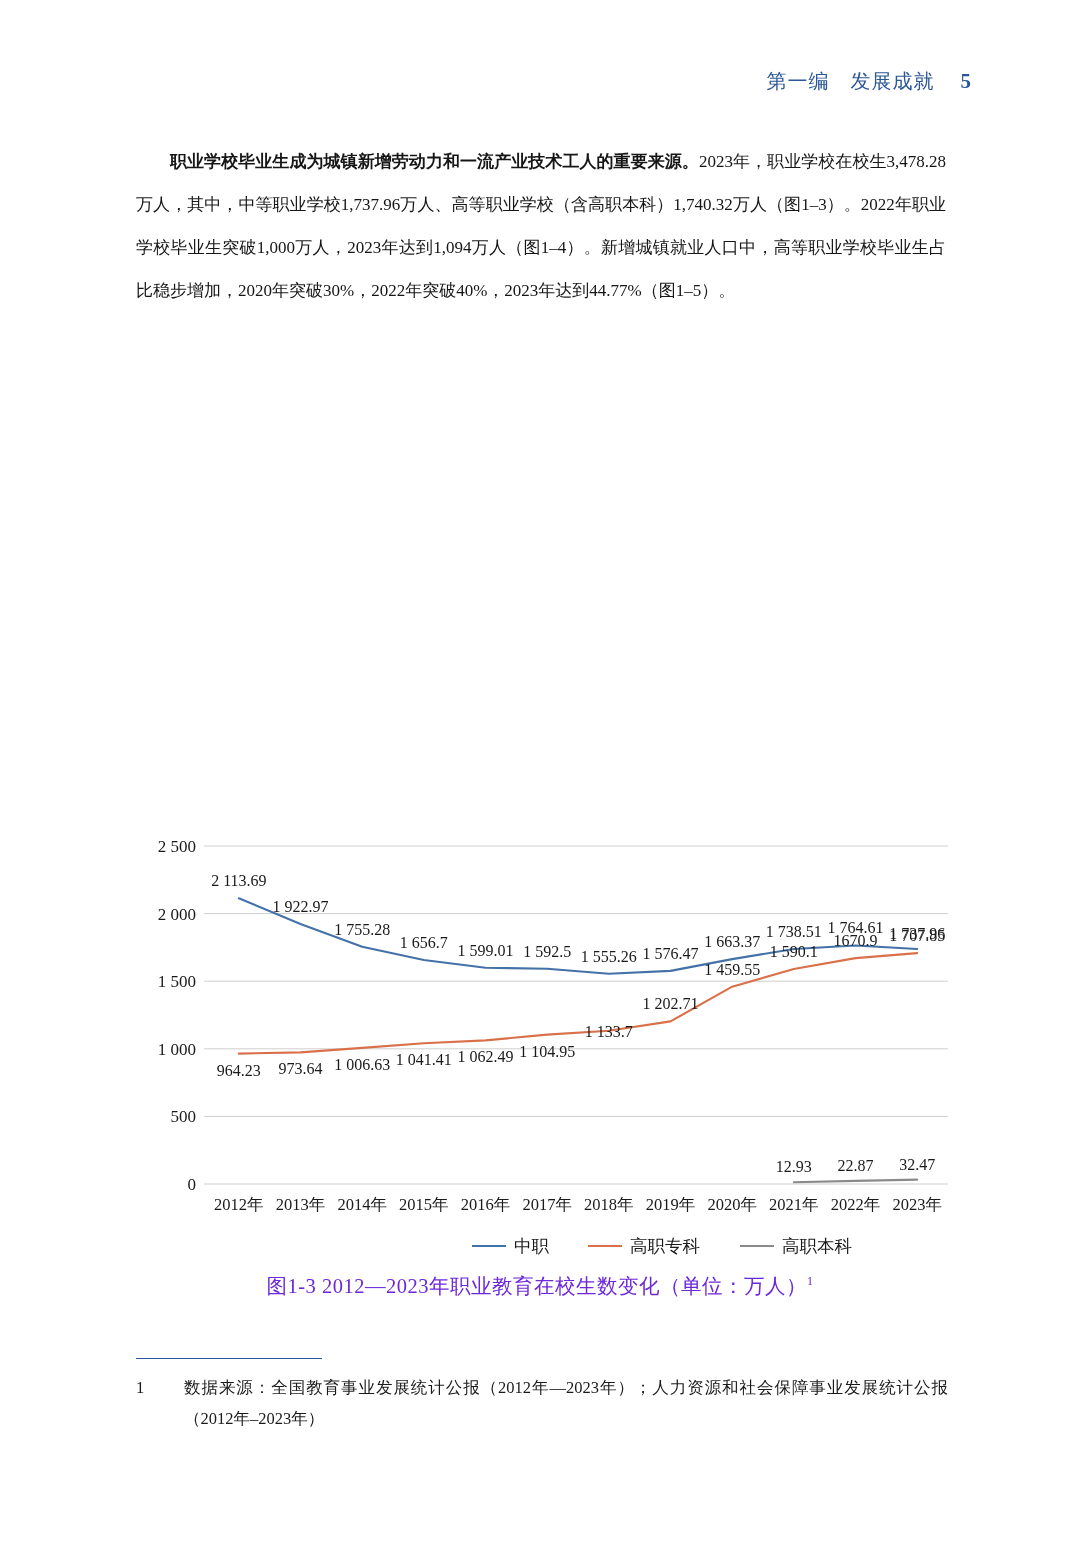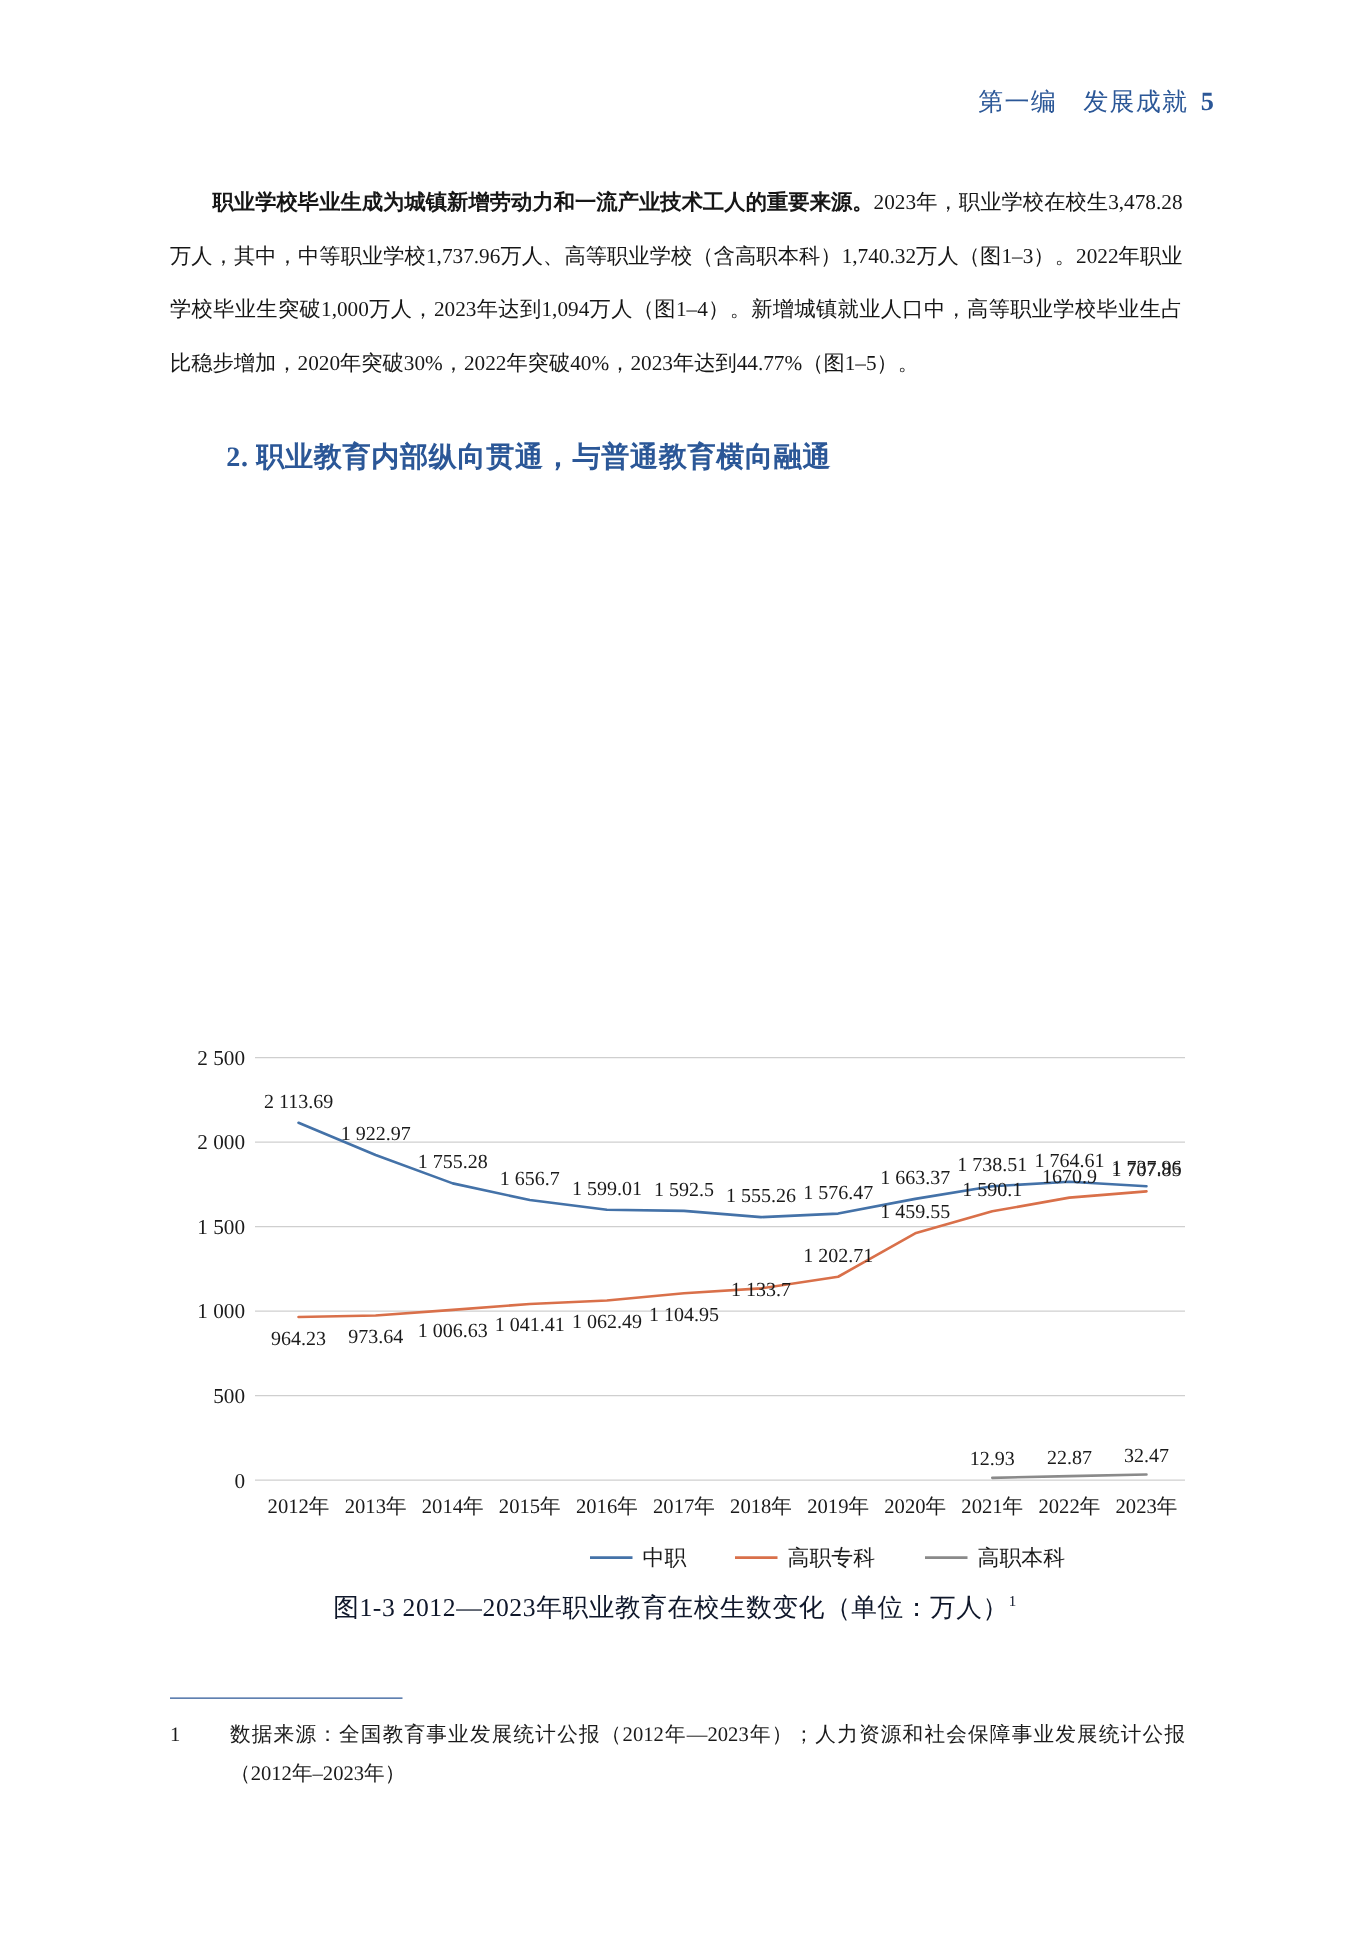--- a/index.html
+++ b/index.html
@@ -19,21 +19,21 @@
     position: absolute;
     inset: 0;
   }
   
   .header {
     position: absolute;
     top: 68px;
     right: 108px;
     display: flex;
     align-items: baseline;
-    gap: 10px;
+    gap: 26px;
     color: #2b5797;
     font-size: 20px;
     font-family: "Liberation Serif", serif;
     letter-spacing: 1px;
   }
   .header .sec { color: #2b5797; }
   .header .pageno {
     color: #2b5797;
     font-weight: bold;
     font-size: 21px;
@@ -73,21 +73,21 @@
     width: 828px;
     height: 430px;
   }
   .chart-svg { display: block; }
   .chart-caption {
     position: absolute;
     left: 0;
     top: 1272px;
     width: 1080px;
     text-align: center;
-    color: #0f172a;
+    color: #6d28d9;
     font-size: 20.5px;
     letter-spacing: 0.5px;
   }
   .chart-caption sup { font-size: 12px; }
   
   .footnote-rule {
     position: absolute;
     left: 136px;
     top: 1358px;
     width: 186px;
@@ -121,21 +121,20 @@
 
   <div class="header">
     <span class="sec">第一编　发展成就</span>
     <span class="pageno">5</span>
   </div>
 
   <div class="content">
     <p class="para"><span class="b">职业学校毕业生成为城镇新增劳动力和一流产业技术工人的重要来源。</span><span>2023年，职业学校在校生3,478.28万人，其中，中等职业学校1,737.96万人、高等职业学校（含高职本科）1,740.32万人（图1–3）。2022年职业学校毕业生突破1,000万人，2023年达到1,094万人（图1–4）。新增城镇就业人口中，高等职业学校毕业生占比稳步增加，2020年突破30%，2022年突破40%，2023年达到44.77%（图1–5）。</span></p>
 
 
-    <h3 class="subhead">2. 职业教育内部纵向贯通，与普通教育横向融通</h3>
 
   </div>
 
   <div class="chart-wrap">
     <svg class="chart-svg" id="chart" width="828" height="430" viewBox="0 0 828 430">
         <line x1="68" x2="812" y1="348" y2="348" stroke="#cfcfcf" stroke-width="1"></line>
         <text x="60" y="354" text-anchor="end" font-family="&quot;Liberation Serif&quot;, serif" font-size="17" fill="#1a1a1a">0</text>
         <line x1="68" x2="812" y1="280.4" y2="280.4" stroke="#cfcfcf" stroke-width="1"></line>
         <text x="60" y="286.4" text-anchor="end" font-family="&quot;Liberation Serif&quot;, serif" font-size="17" fill="#1a1a1a">500</text>
         <line x1="68" x2="812" y1="212.8" y2="212.8" stroke="#cfcfcf" stroke-width="1"></line>

